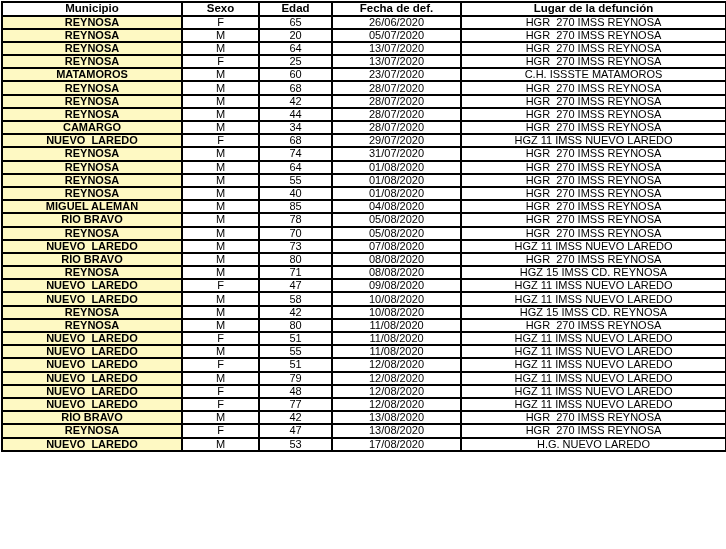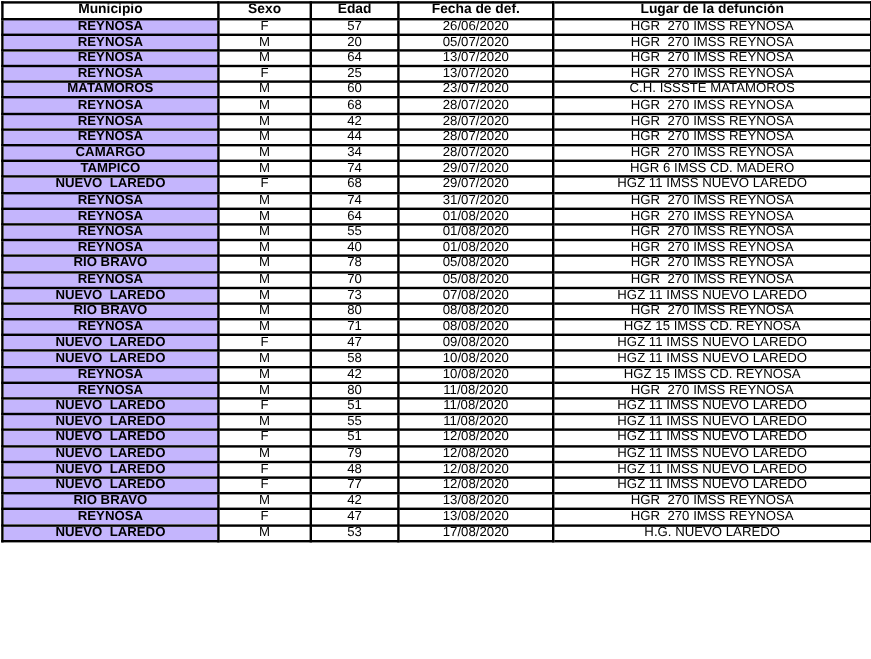--- a/index.html
+++ b/index.html
@@ -35,21 +35,21 @@
     background: #ffffff;
     font-weight: bold;
     font-size: 11.5px;
   }
   table.deaths td {
     background: #ffffff;
     font-weight: normal;
     font-size: 11px;
   }
   table.deaths td.municipio {
-    background: #c4b5fd;
+    background: #fef9c3;
     font-weight: bold;
   }
   col.c-municipio { width: 180px; }
   col.c-sexo      { width: 77px; }
   col.c-edad      { width: 73px; }
   col.c-fecha     { width: 129px; }
   col.c-lugar     { width: 265px; }
 </style>
 </head>
 <body>
@@ -68,21 +68,21 @@
       <th>Sexo</th>
       <th>Edad</th>
       <th>Fecha de def.</th>
       <th>Lugar de la defunción</th>
     </tr>
   </thead>
   <tbody>
       <tr>
         <td class="municipio">REYNOSA</td>
         <td>F</td>
-        <td>57</td>
+        <td>65</td>
         <td>26/06/2020</td>
         <td>HGR  270 IMSS REYNOSA</td>
       </tr>
       <tr>
         <td class="municipio">REYNOSA</td>
         <td>M</td>
         <td>20</td>
         <td>05/07/2020</td>
         <td>HGR  270 IMSS REYNOSA</td>
       </tr>
@@ -129,27 +129,20 @@
         <td>HGR  270 IMSS REYNOSA</td>
       </tr>
       <tr>
         <td class="municipio">CAMARGO</td>
         <td>M</td>
         <td>34</td>
         <td>28/07/2020</td>
         <td>HGR  270 IMSS REYNOSA</td>
       </tr>
       <tr>
-        <td class="municipio">TAMPICO</td>
-        <td>M</td>
-        <td>74</td>
-        <td>29/07/2020</td>
-        <td>HGR 6 IMSS CD. MADERO</td>
-      </tr>
-      <tr>
         <td class="municipio">NUEVO  LAREDO</td>
         <td>F</td>
         <td>68</td>
         <td>29/07/2020</td>
         <td>HGZ 11 IMSS NUEVO LAREDO</td>
       </tr>
       <tr>
         <td class="municipio">REYNOSA</td>
         <td>M</td>
         <td>74</td>
@@ -168,20 +161,27 @@
         <td>M</td>
         <td>55</td>
         <td>01/08/2020</td>
         <td>HGR  270 IMSS REYNOSA</td>
       </tr>
       <tr>
         <td class="municipio">REYNOSA</td>
         <td>M</td>
         <td>40</td>
         <td>01/08/2020</td>
+        <td>HGR  270 IMSS REYNOSA</td>
+      </tr>
+      <tr>
+        <td class="municipio">MIGUEL ALEMÁN</td>
+        <td>M</td>
+        <td>85</td>
+        <td>04/08/2020</td>
         <td>HGR  270 IMSS REYNOSA</td>
       </tr>
       <tr>
         <td class="municipio">RÍO BRAVO</td>
         <td>M</td>
         <td>78</td>
         <td>05/08/2020</td>
         <td>HGR  270 IMSS REYNOSA</td>
       </tr>
       <tr>

